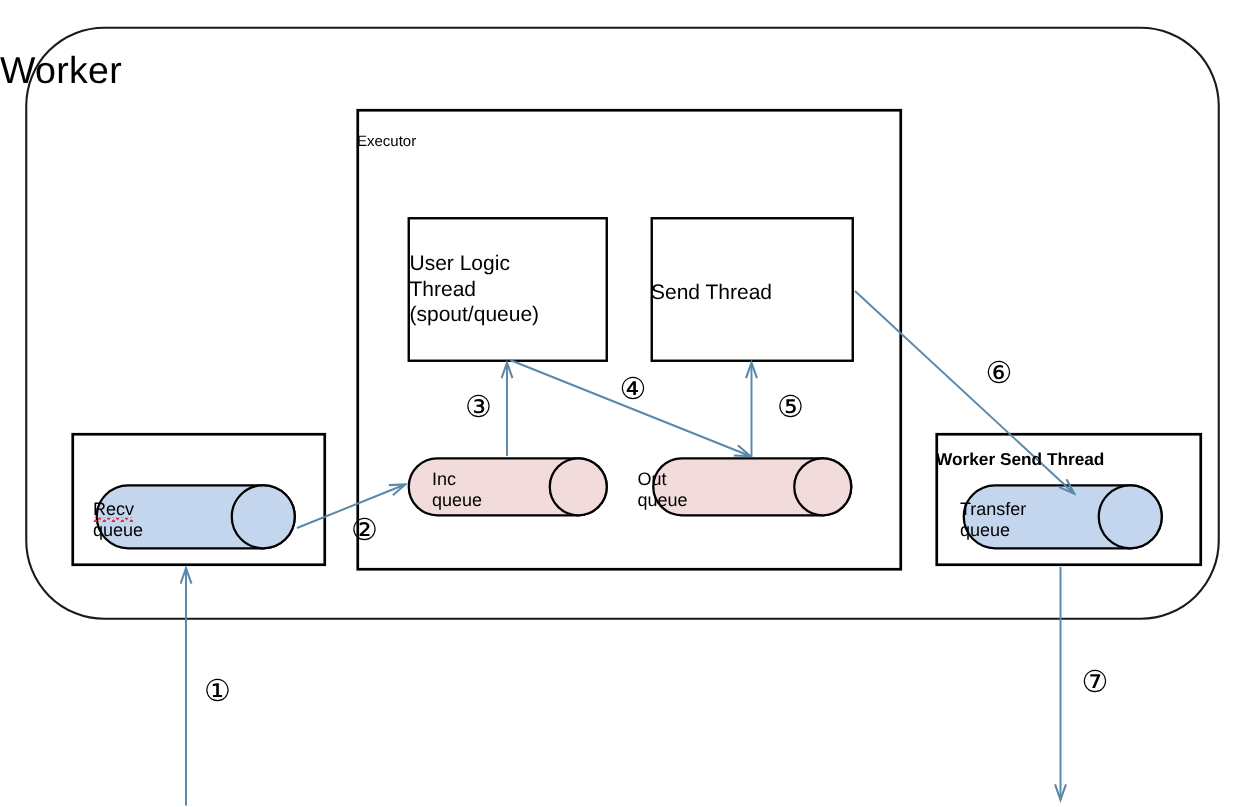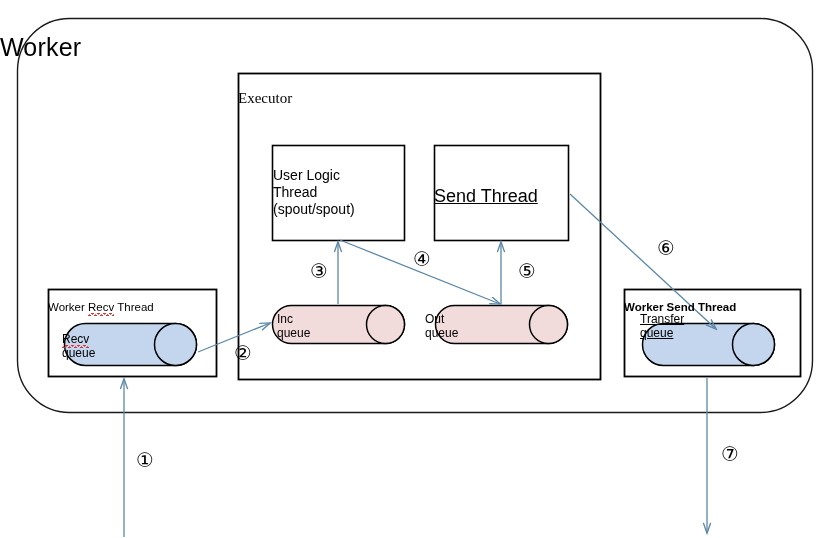--- a/index.html
+++ b/index.html
@@ -32,49 +32,47 @@
     white-space: pre;
     pointer-events: none;
   }
   .worker-title {
     left: 0; top: 32px; width: 830px;
     font-size: 25px;
     letter-spacing: 0.2px;
   }
   .executor-title {
     left: 238px; top: 89px; width: 362px;
-    font-size: 15px;
-    font-family: Liberation Serif, serif;
+    font-size: 10px;
   }
   .user-logic-label {
     left: 273px; top: 167px; width: 131px;
     font-size: 14px;
   }
   .send-thread-label {
     left: 434px; top: 186px; width: 134px;
-    font-size: 18px;
-    text-decoration: underline;
+    font-size: 14px;
   }
   .wrt-label {
     left: 48px; top: 300px; width: 168px;
     font-size: 11.5px;
   }
   .wst-label {
     left: 624px; top: 300px; width: 176px;
     font-size: 11.5px;
     font-weight: bold;
   }
   .q-label {
     font-size: 12px;
     line-height: 1.18;
   }
   .recv-q-label   { left: 62px;  top: 332px; width: 110px; }
-  .inc-q-label    { left: 277px; top: 312px; width: 95px;  }
+  .inc-q-label    { left: 288px; top: 312px; width: 95px;  }
   .out-q-label    { left: 425px; top: 312px; width: 95px;  }
-  .transfer-q-label { left: 640px; top: 312px; width: 110px; text-decoration: underline; }
+  .transfer-q-label { left: 640px; top: 332px; width: 110px; }
 
   
   .squiggle {
     position: relative;
     display: inline-block;
   }
   .squiggle::after {
     content: "";
     position: absolute;
     left: 0; right: 0;
@@ -155,25 +153,24 @@
 
     <line x1="707" y1="378" x2="707" y2="533" stroke="#5b87a8" stroke-width="1.3" marker-end="url(#arrowOpen)"></line>
   </svg>
 
   <div class="lbl worker-title">Worker</div>
 
   <div class="lbl executor-title">Executor</div>
 
   <div class="lbl user-logic-label">User Logic
 Thread
-(spout/spout)</div>
+(spout/queue)</div>
 
   <div class="lbl send-thread-label">Send Thread</div>
 
-  <div class="lbl wrt-label"><span>Worker </span><span class="squiggle">Recv</span><span> Thread</span></div>
 
   <div class="lbl wst-label">Worker Send Thread</div>
 
   <div class="lbl q-label recv-q-label"><span class="squiggle">Recv</span><br><span>queue</span></div>
 
   <div class="lbl q-label inc-q-label"><span>Inc</span><br><span>queue</span></div>
 
   <div class="lbl q-label out-q-label"><span>Out</span><br><span>queue</span></div>
 
   <div class="lbl q-label transfer-q-label"><span>Transfer</span><br><span>queue</span></div>

